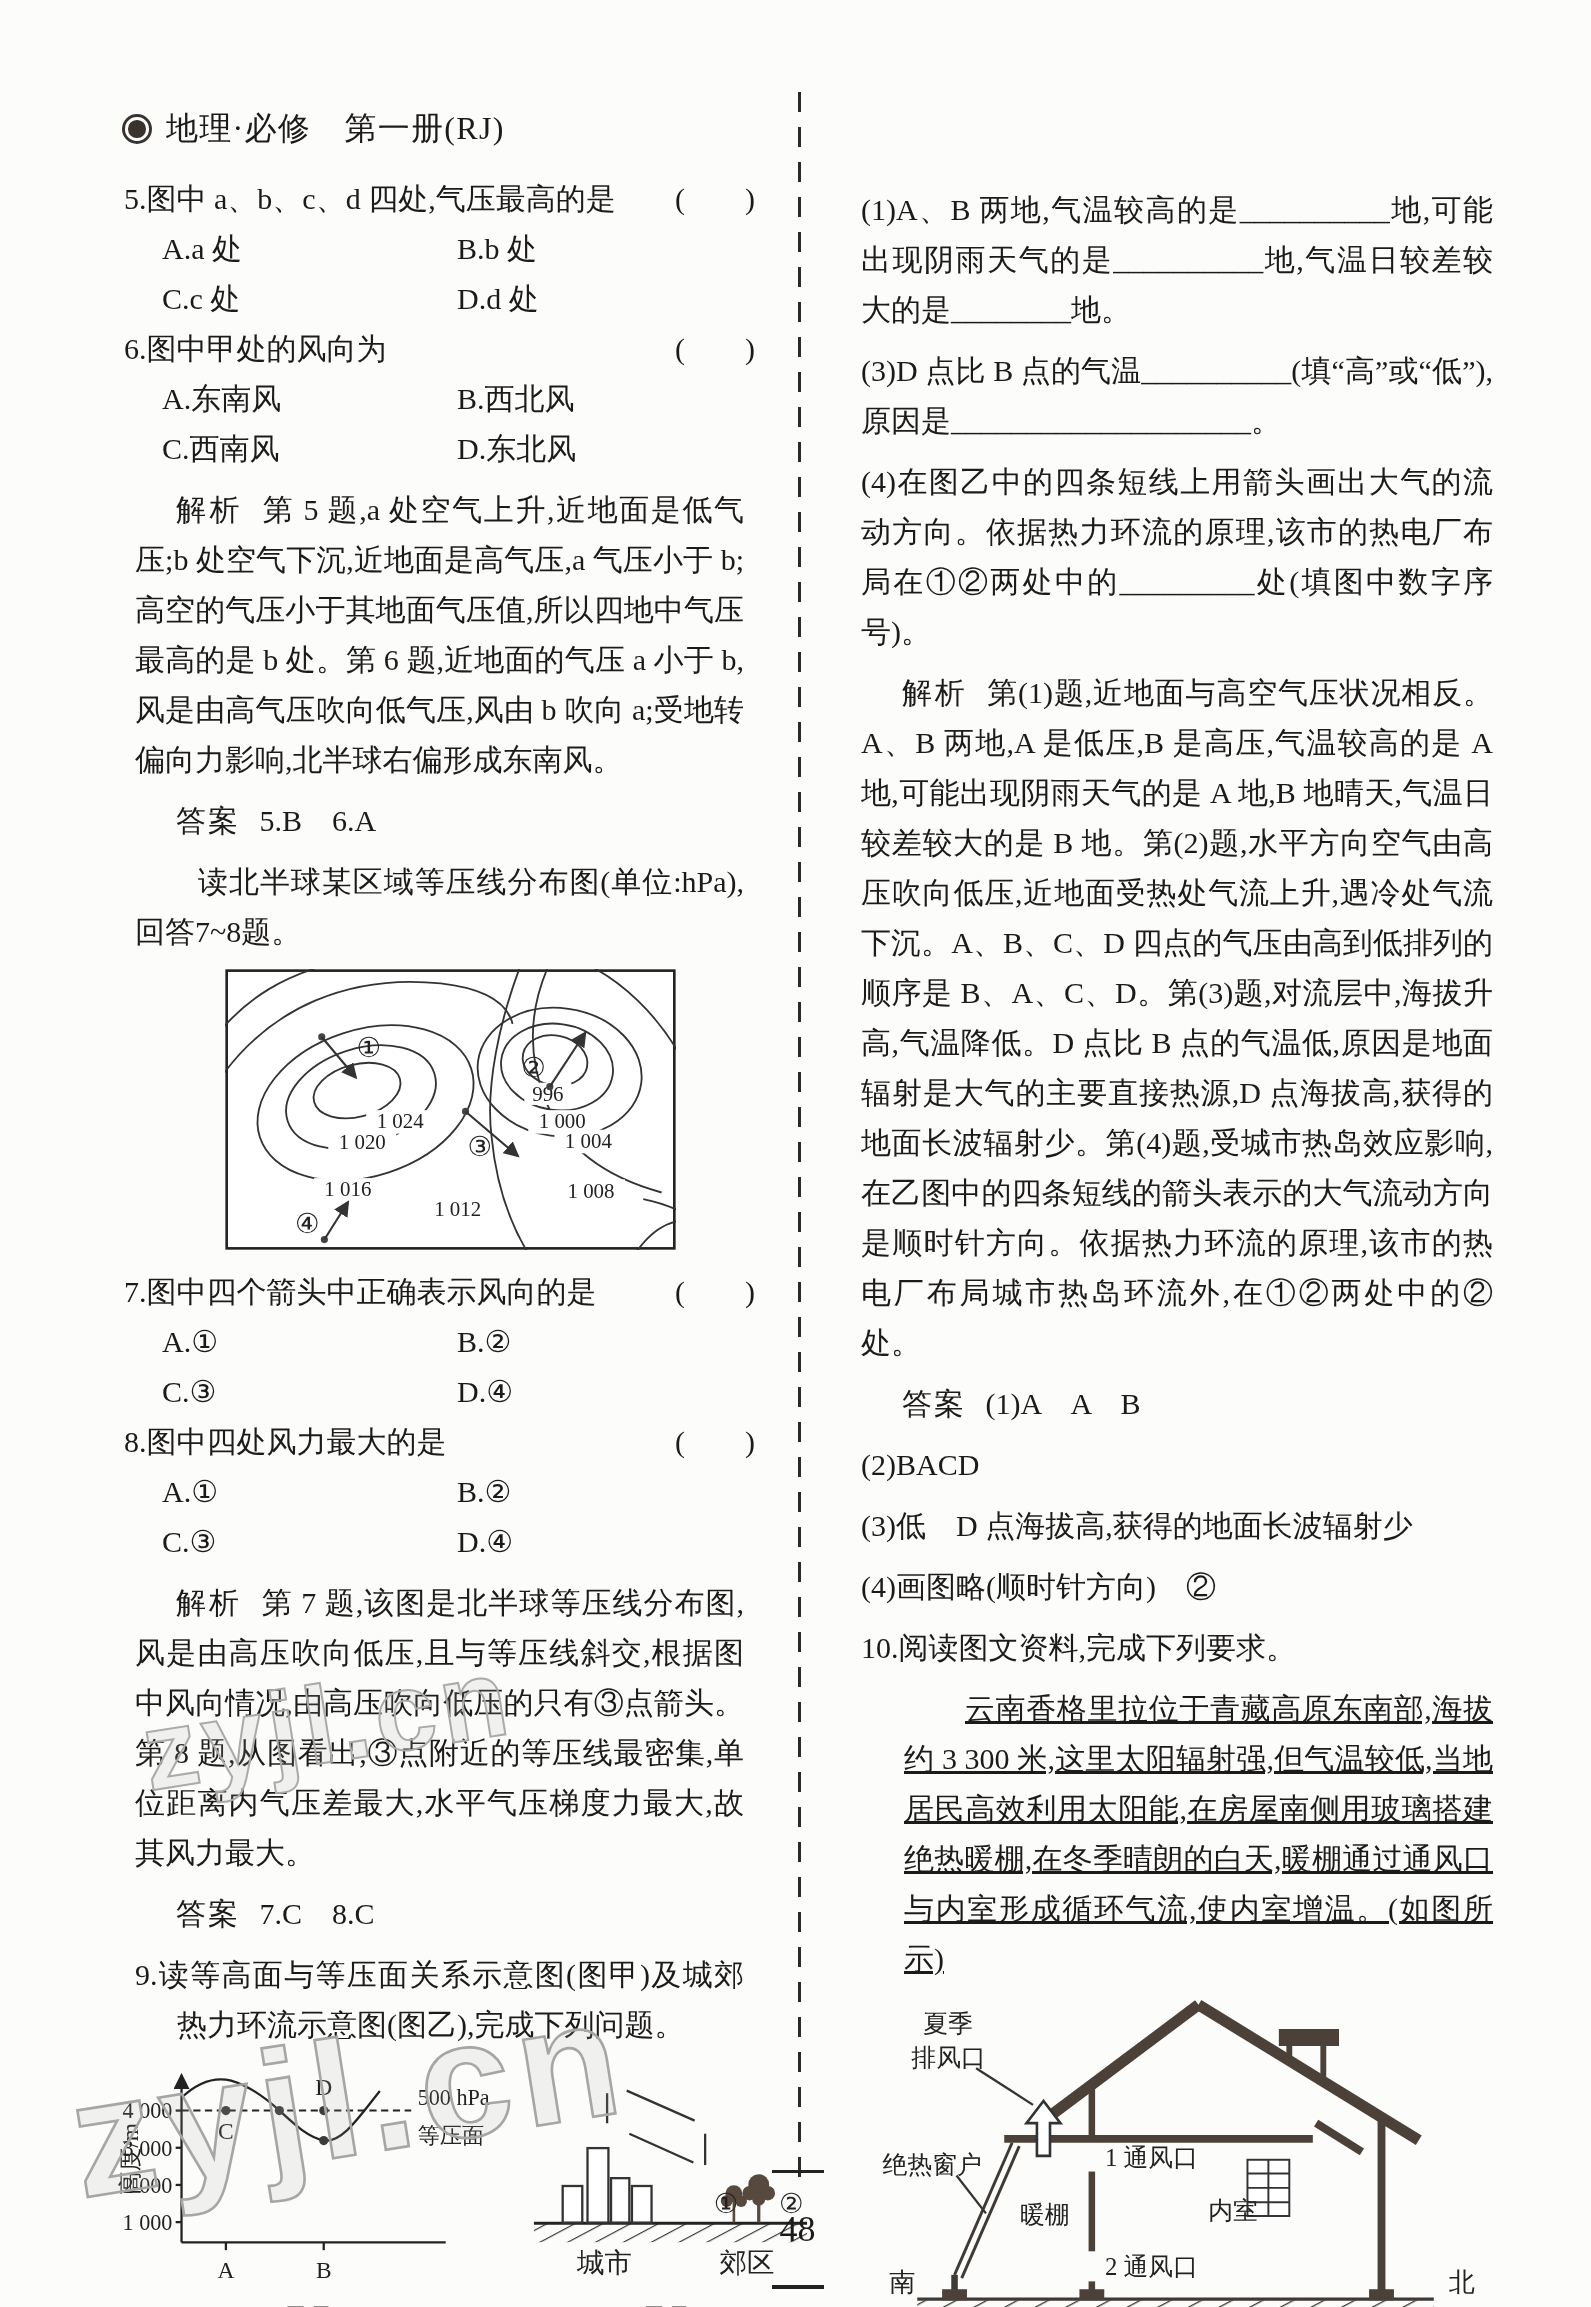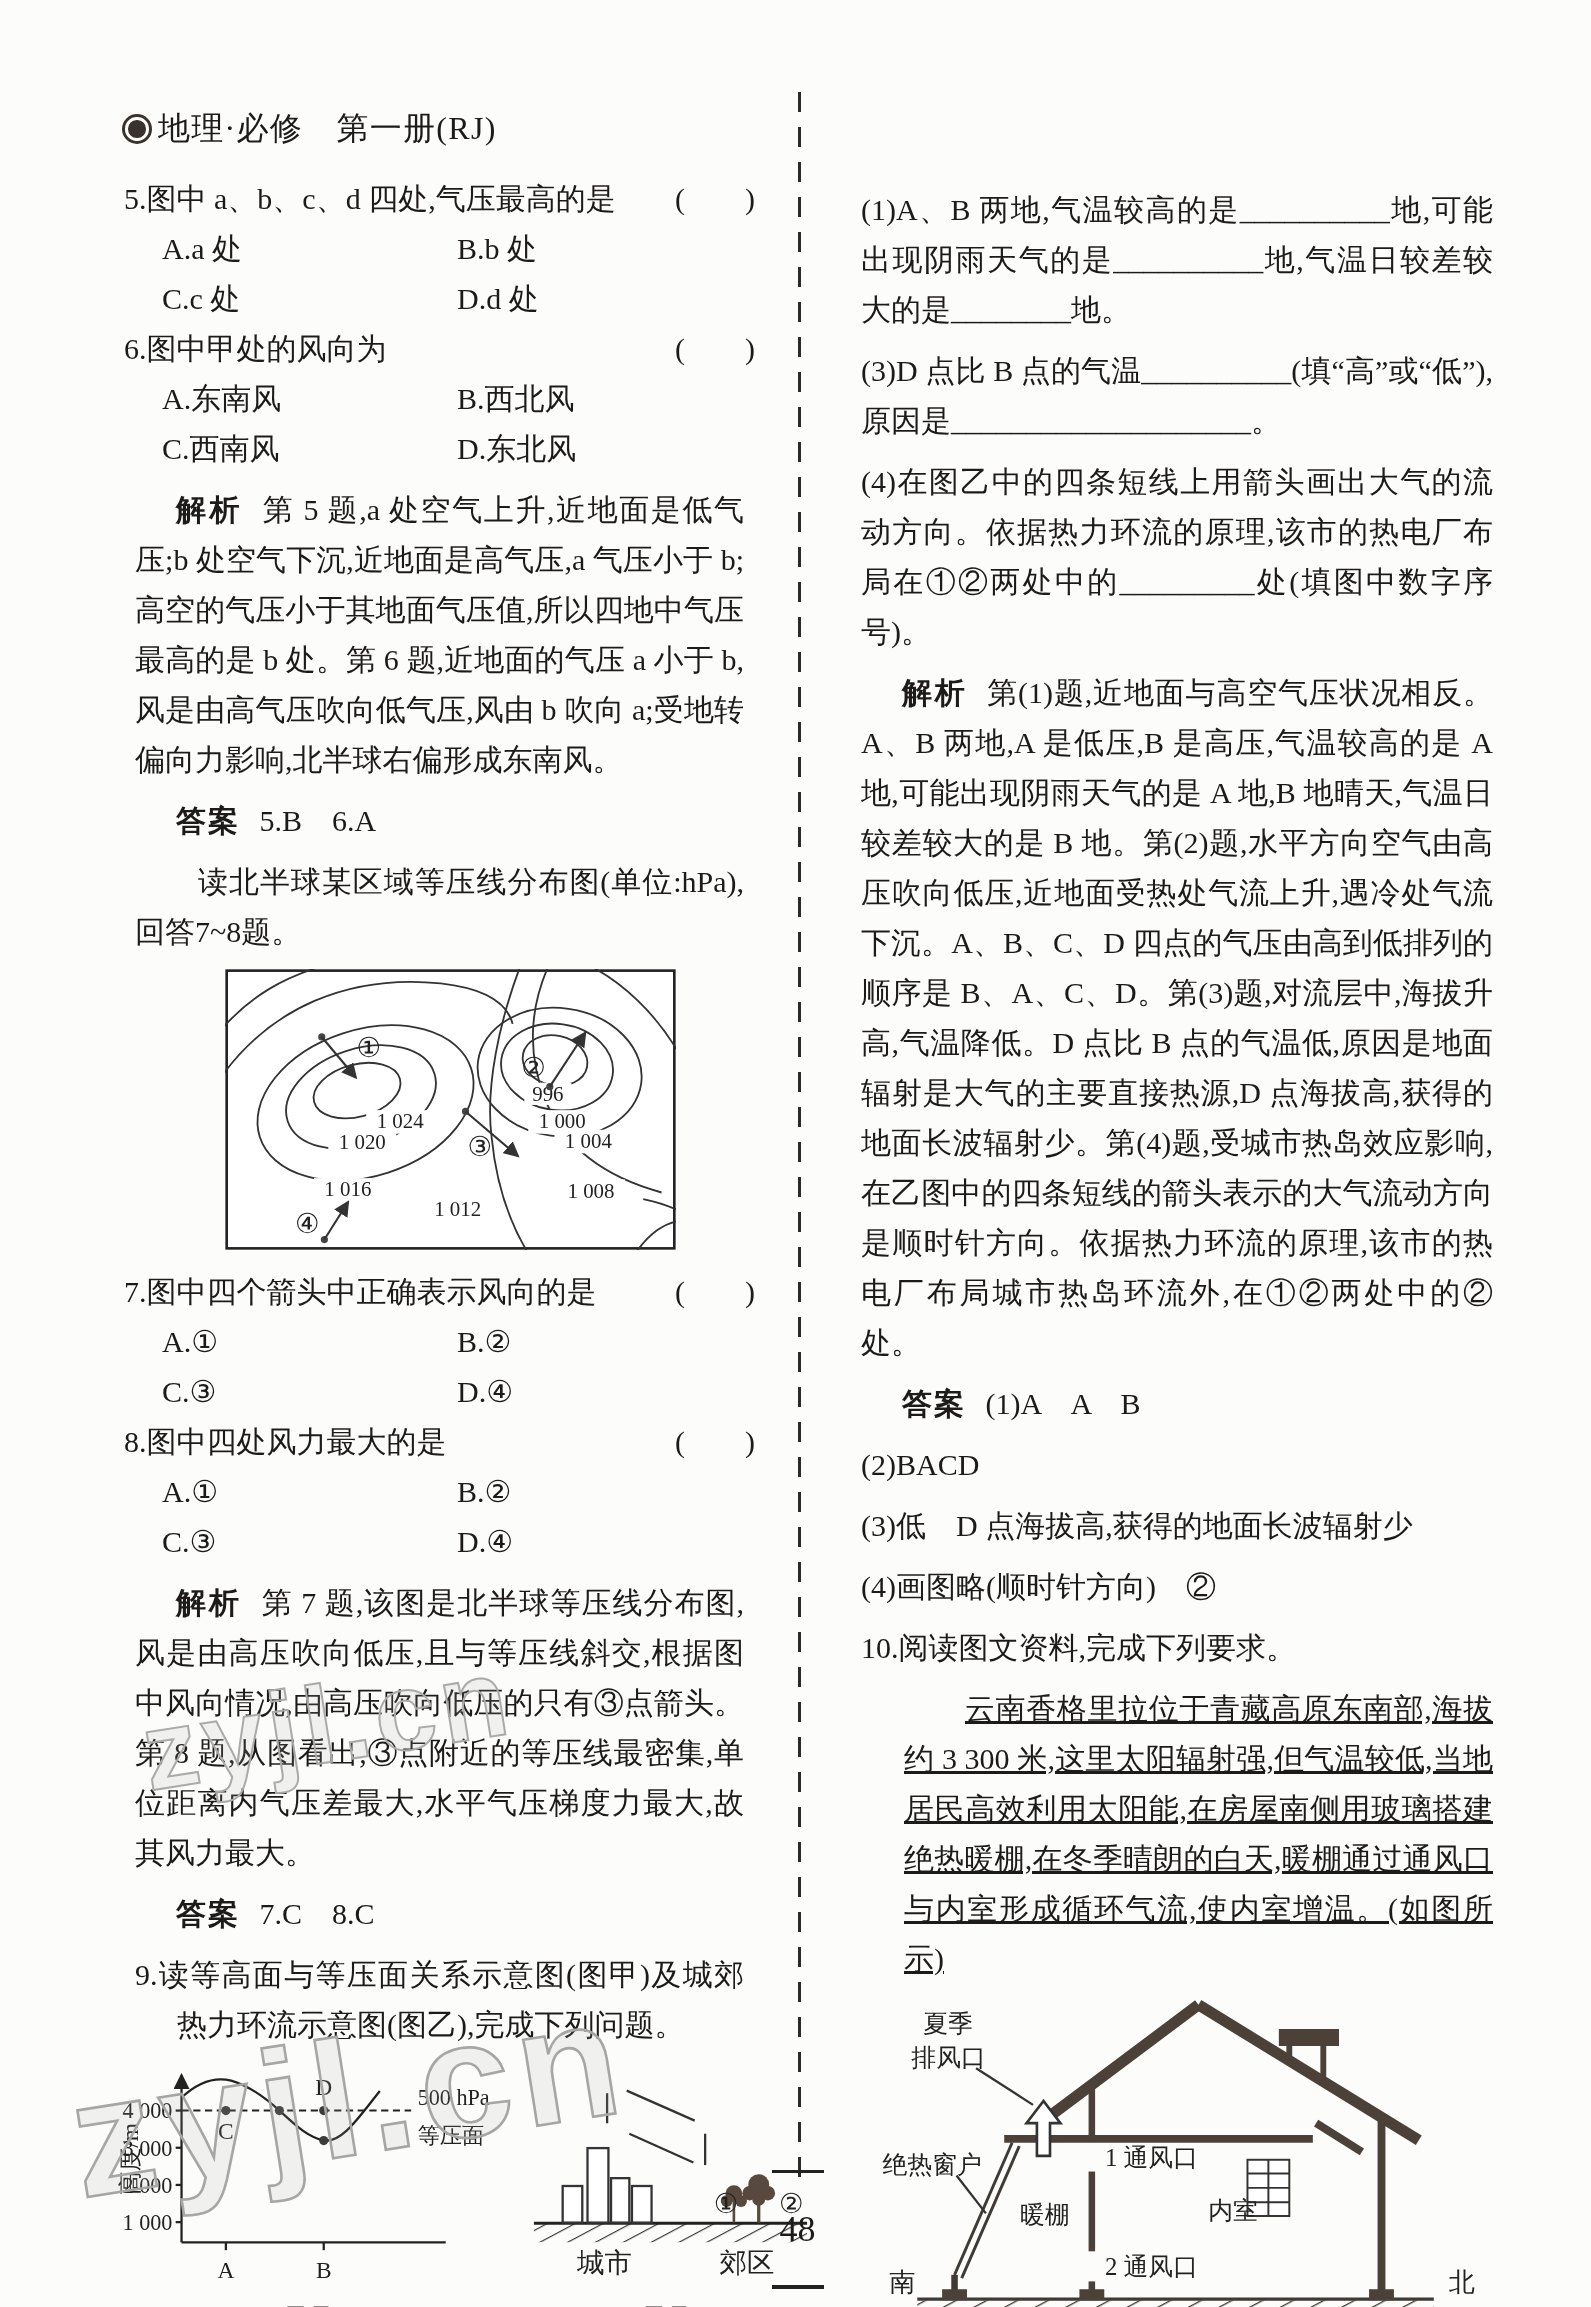--- a/index.html
+++ b/index.html
@@ -1,37 +1,37 @@
 <!DOCTYPE html>
 <html style="font-size:10.5px"><head>
 <meta charset="utf-8">
 <style>
   html,body{margin:0;padding:0;background:#e8e8e4;}
   .page{position:relative;width:1591px;height:2307px;background:#fcfcfa;overflow:hidden;
         font-family:"Liberation Serif","DejaVu Serif",serif;color:#1d1b19;}
   
-  .header{position:absolute;left:122px;top:107px;display:flex;align-items:center;gap:6px;
+  .header{position:absolute;left:122px;top:107px;display:flex;align-items:center;gap:14px;
           font-size:32px;letter-spacing:1.3px;}
   .hdr-icon{width:30px;height:30px;border-radius:50%;background:#3a322c;position:relative;flex:0 0 auto;}
   .hdr-icon::after{content:"";position:absolute;inset:3.3px;border-radius:50%;border:3.9px solid #fff;}
   
   .col{position:absolute;top:174px;font-size:30px;line-height:50px;text-align:justify;}
   .col p{margin:11px;}
   .col-left{left:124px;width:631px;}
   .col-right{left:850px;width:654px;}
   .divider{position:absolute;left:798px;top:92px;width:3.3px;height:2089px;
            background:repeating-linear-gradient(180deg,#2c2a28 0 19.6px,transparent 19.6px 35px);}
   
   .qstem{display:flex;justify-content:space-between;}
   .optrow{display:flex;}
   .opt1{padding-left:38px;width:295px;flex:0 0 auto;}
   .hang{text-indent:-42px;padding-left:42px;}
   .exp{text-indent:41px;}
   .ansline{padding-left:41px;}
-  .lbl{font-family:"Liberation Sans","DejaVu Sans",sans-serif;font-weight:bold;margin-right:19.6px;letter-spacing:2px;}
+  .lbl{font-family:"Liberation Sans","DejaVu Sans",sans-serif;font-weight:normal;margin-right:19.6px;letter-spacing:2px;}
   .intro{text-indent:63px;}
   .passage{padding-left:43px;text-indent:61px;text-decoration:underline;}
   .qten{margin-left:-38px;}
   
   .fig-iso{margin:11.8px 0 17px 101px;display:block;}
   .figrow{display:flex;align-items:flex-end;gap:22px;margin:9.2px 0 0 -7.8px;}
   .figbox{display:flex;flex-direction:column;align-items:center;}
   .figcap{font-size:20px;letter-spacing:6.5px;margin-top:2.6px;}
   .fig-house{display:block;margin:6.5px 0 0 5.2px;}
   svg text{font-family:"Liberation Serif","DejaVu Serif",serif;fill:#222;}

